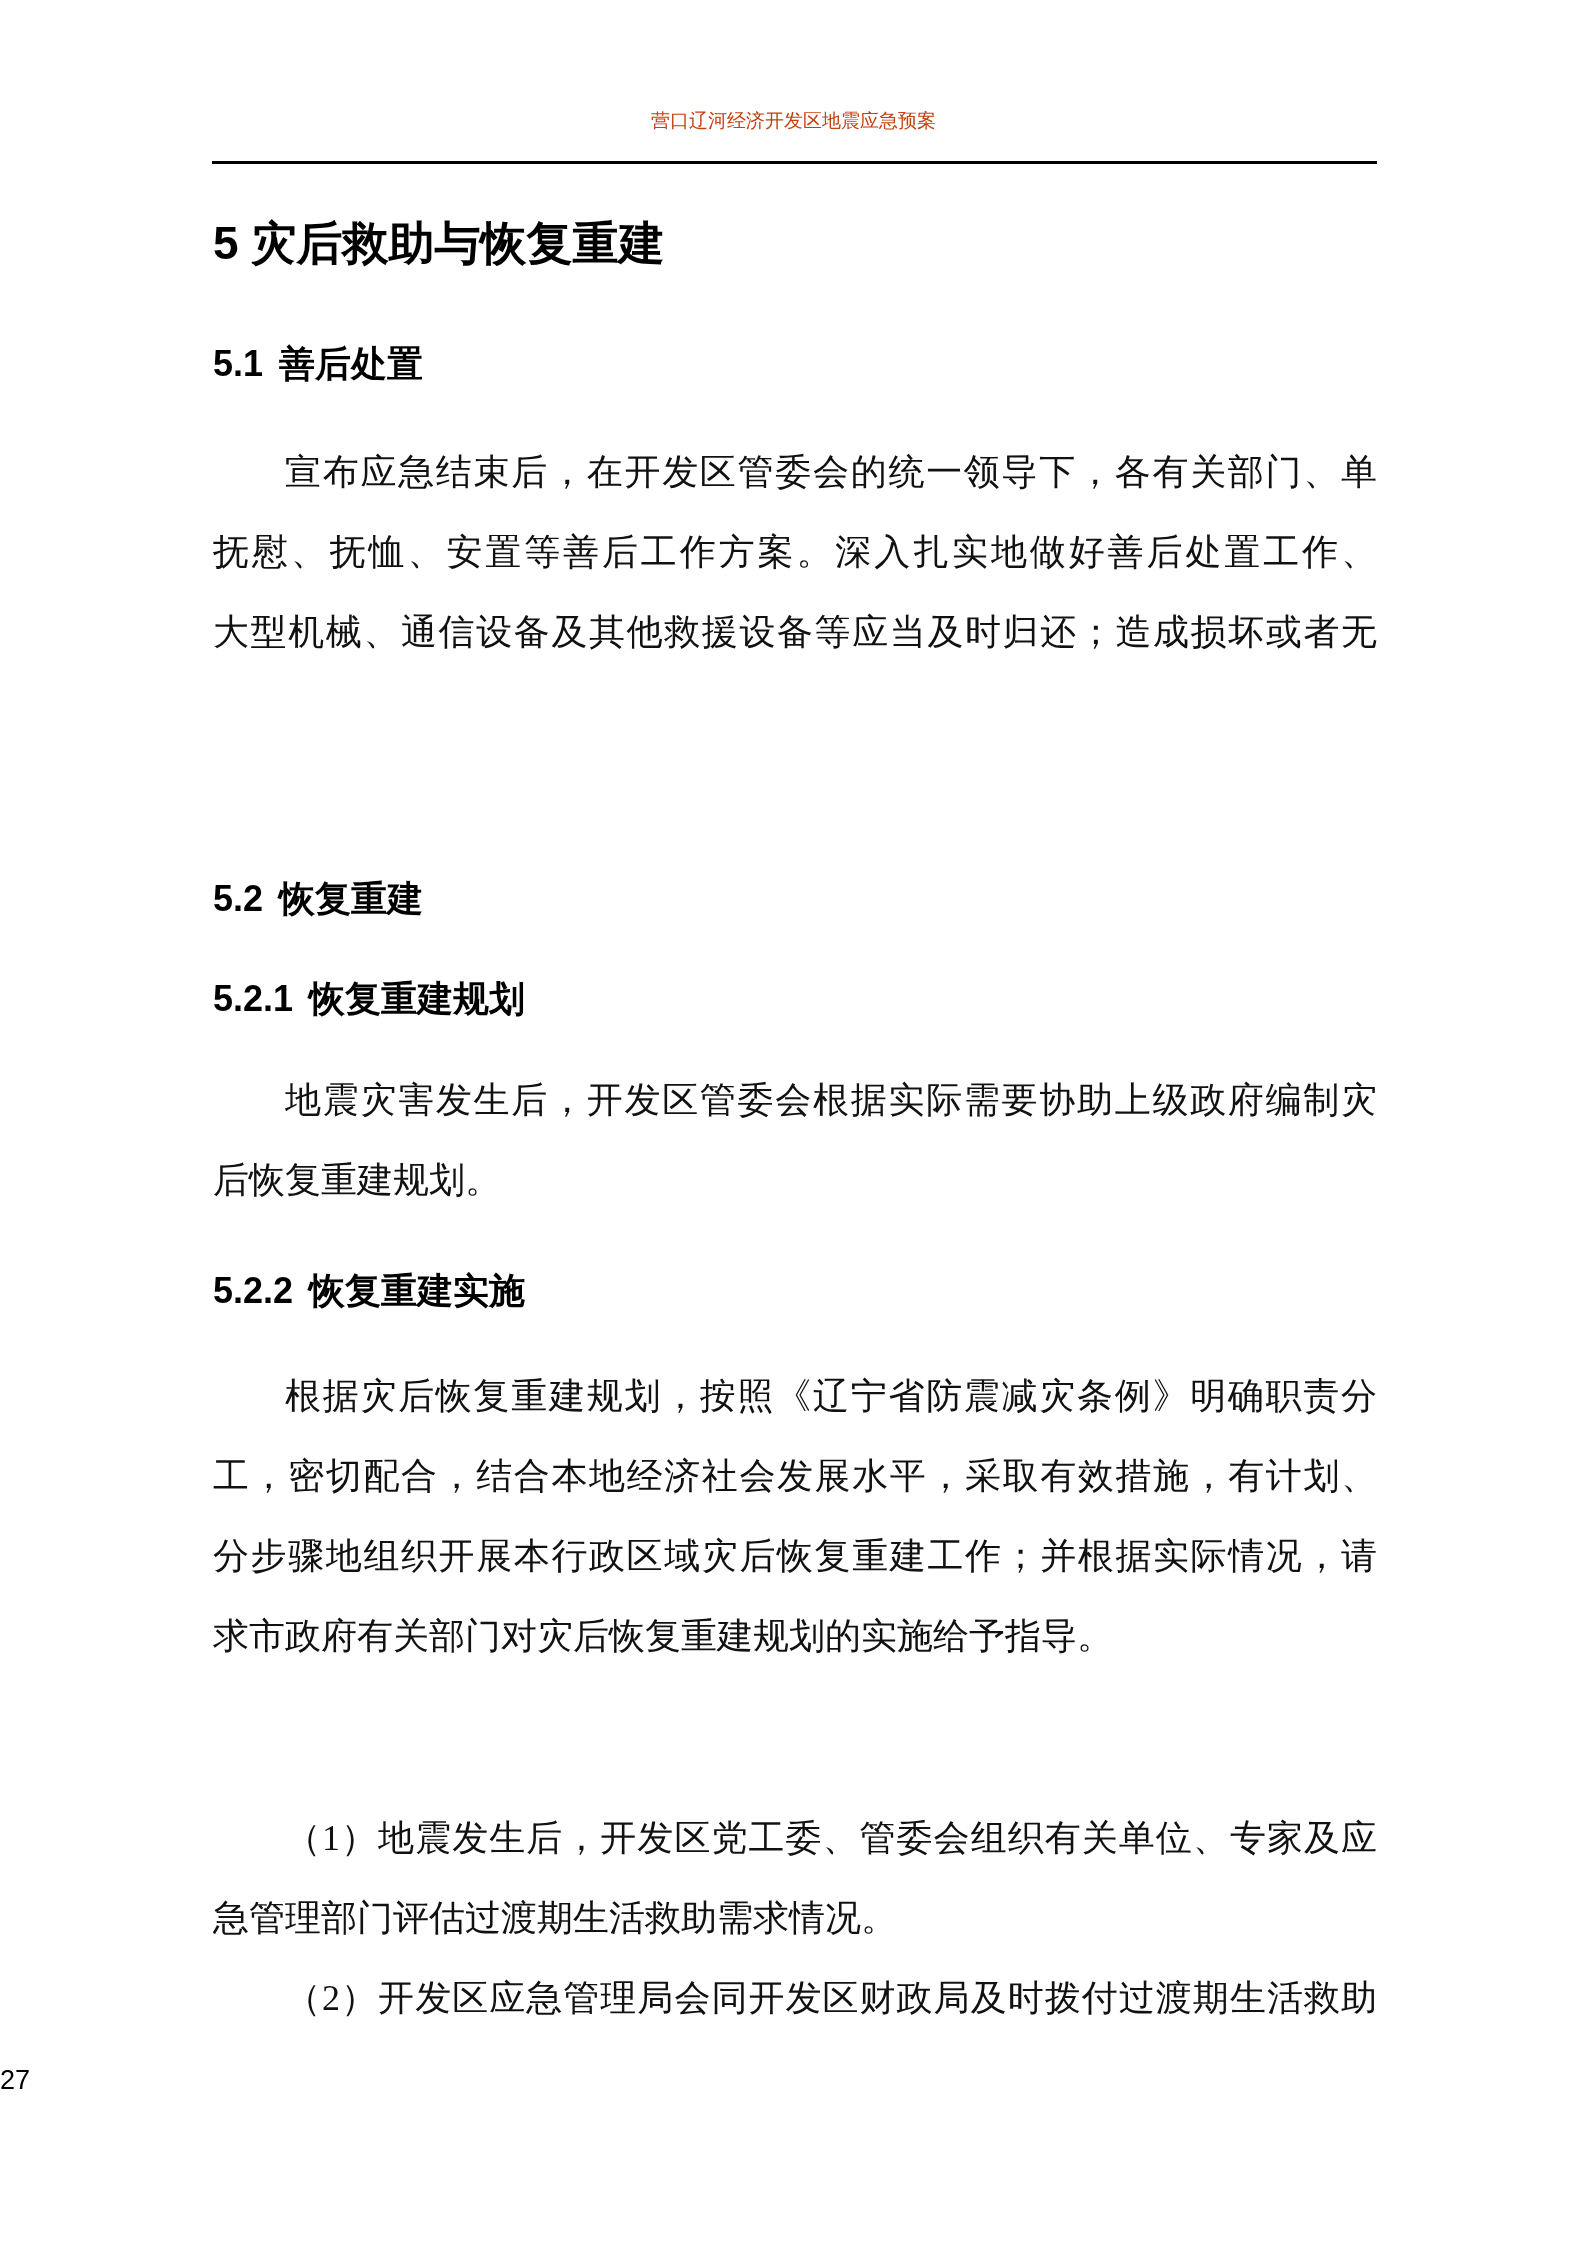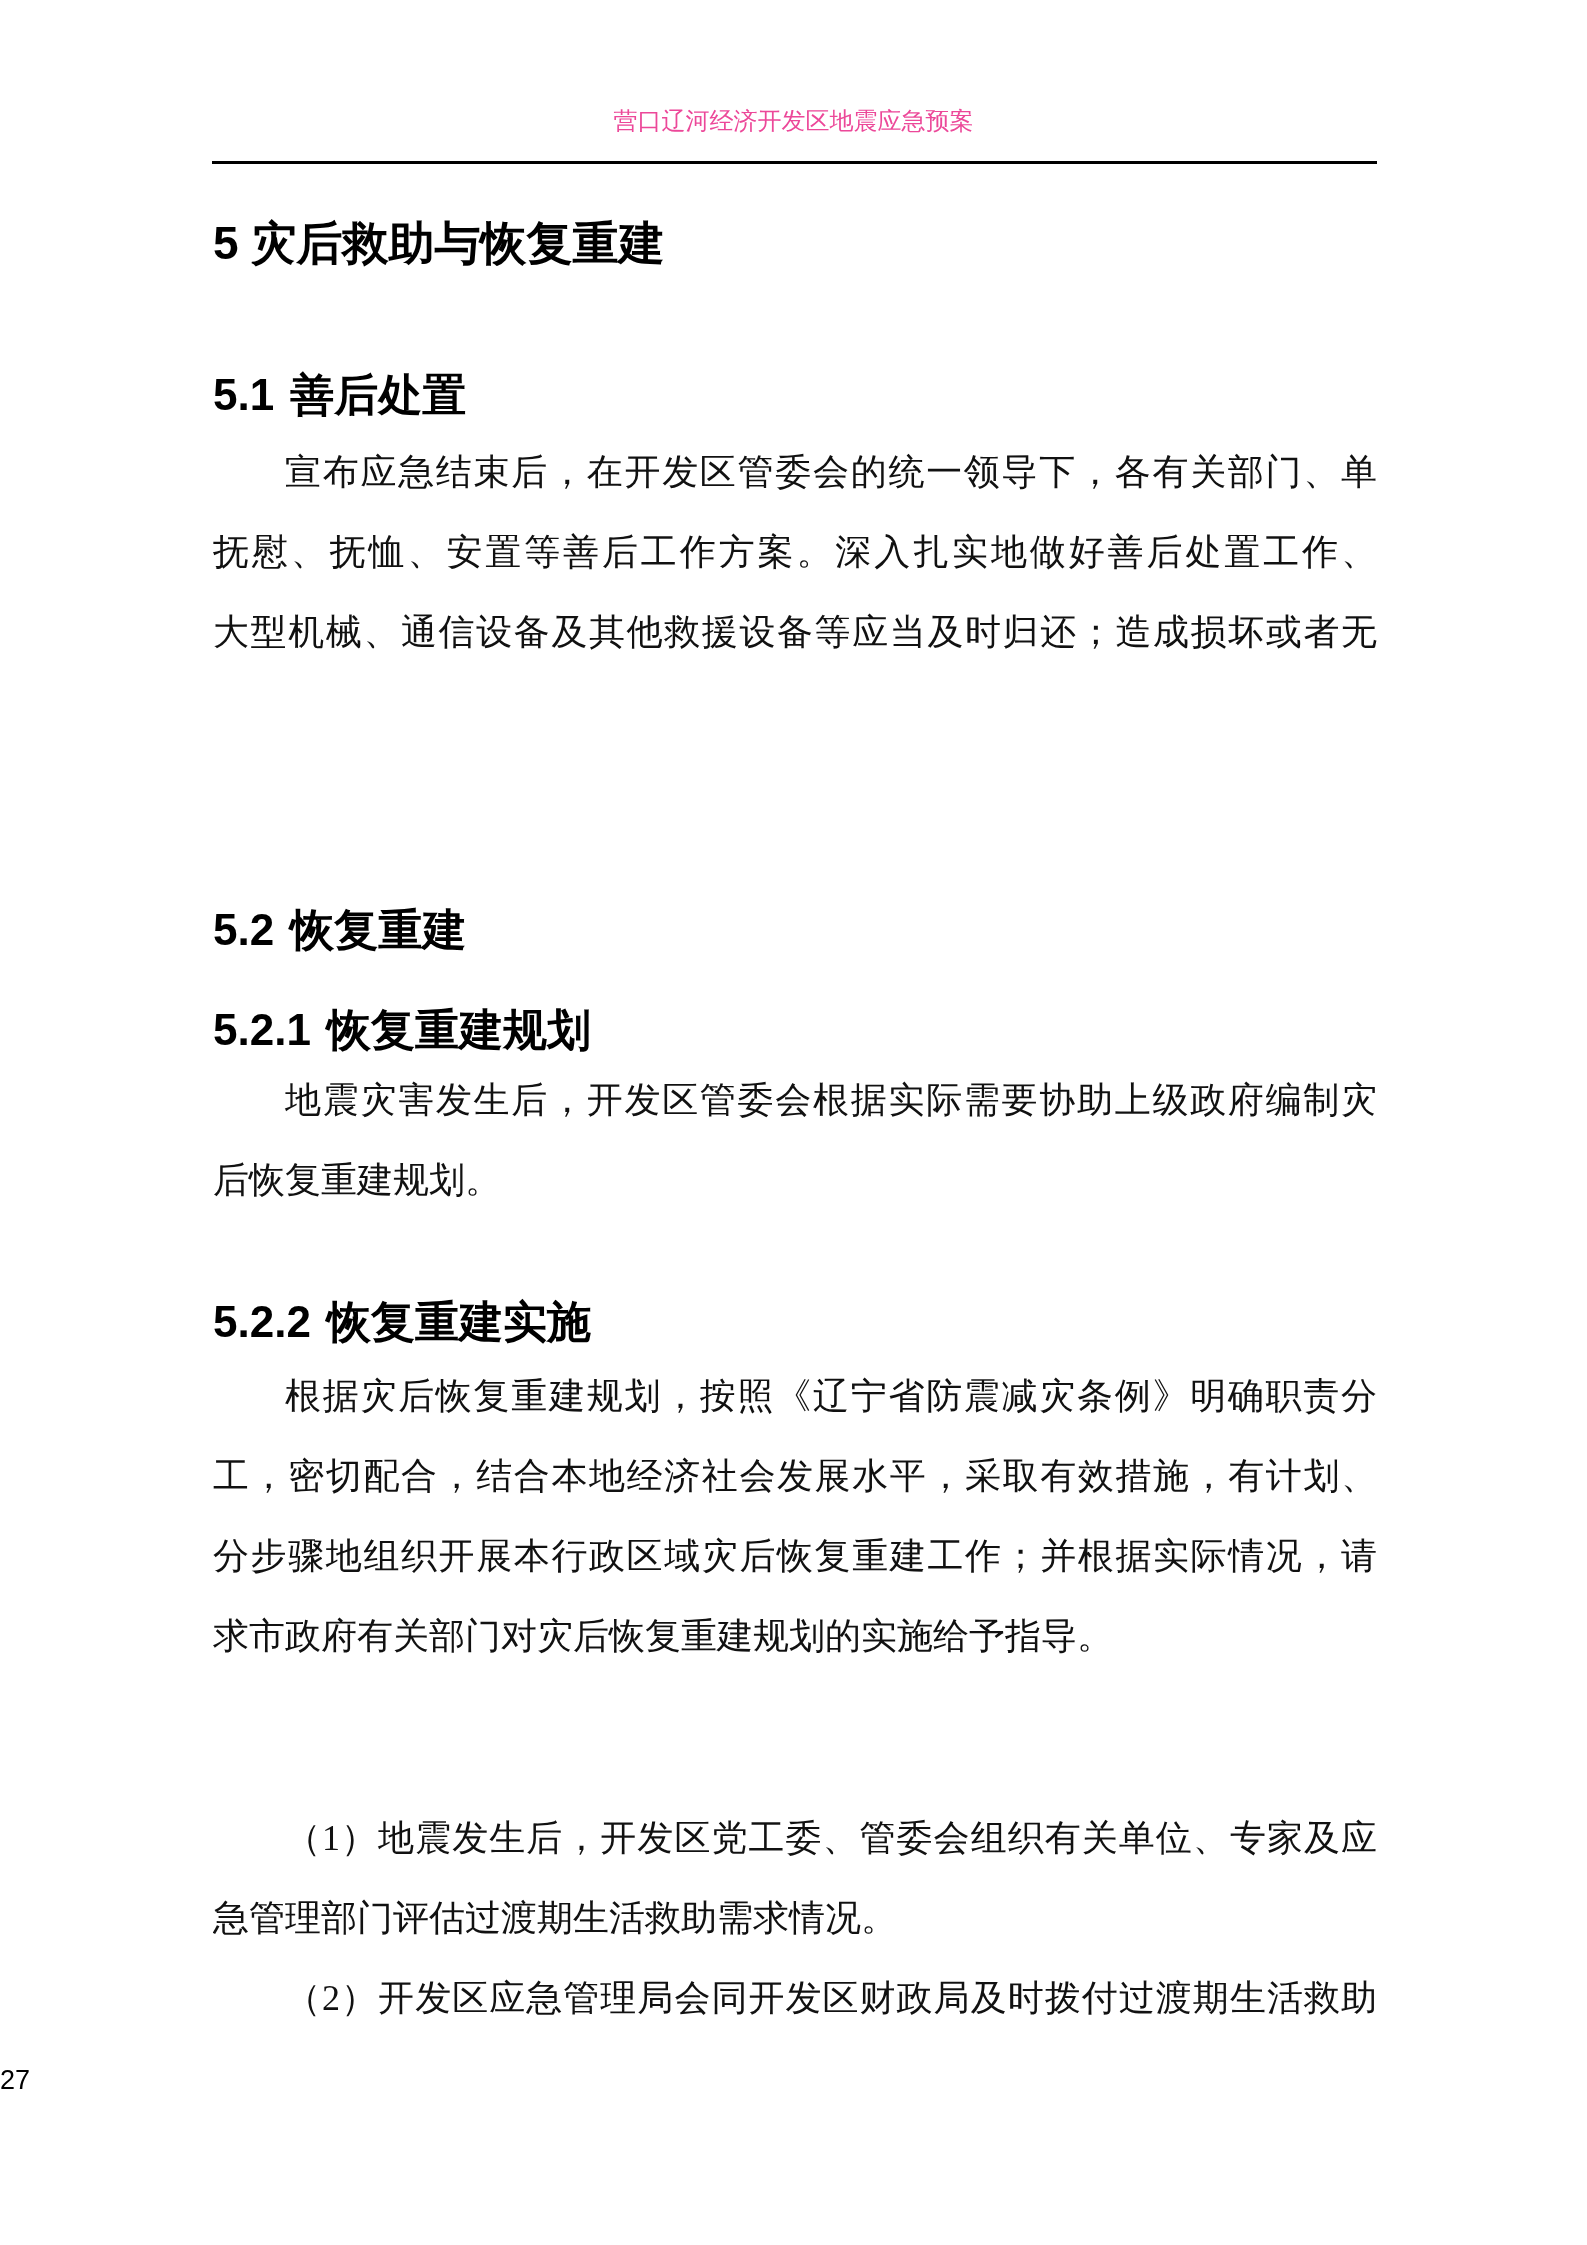--- a/index.html
+++ b/index.html
@@ -16,23 +16,23 @@
     color: #000000;
     font-family: "Liberation Serif", "DejaVu Serif", serif;
     overflow: hidden;
   }
   .running-header {
     position: absolute;
     top: 106px;
     left: 0;
     width: 100%;
     text-align: center;
-    font-size: 24px;
+    font-size: 19px;
     line-height: 30px;
-    color: #ec4899;
+    color: #c2410c;
   }
   .header-rule {
     position: absolute;
     top: 161px;
     left: 212px;
     width: 1165px;
     height: 3px;
     background: #000000;
   }
   .content-block {
@@ -45,25 +45,24 @@
     text-align: left;
     font-size: 46px;
     line-height: 54px;
     font-weight: bold;
   }
   .doc-title .hnum {
     font-family: "Liberation Sans", "DejaVu Sans", sans-serif;
     margin-right: 12px;
   }
   .heading {
-    font-size: 44px;
+    font-size: 36px;
     line-height: 46px;
     font-weight: bold;
     white-space: nowrap;
-    margin-top: 31px;
   }
   .heading .hnum {
     font-family: "Liberation Sans", "DejaVu Sans", sans-serif;
     margin-right: 16px;
   }
   .h51  { top: 341px; }
   .h52  { top: 876px; }
   .h521 { top: 976px; }
   .h522 { top: 1268px; }
   .h53  { top: 1714px; }

